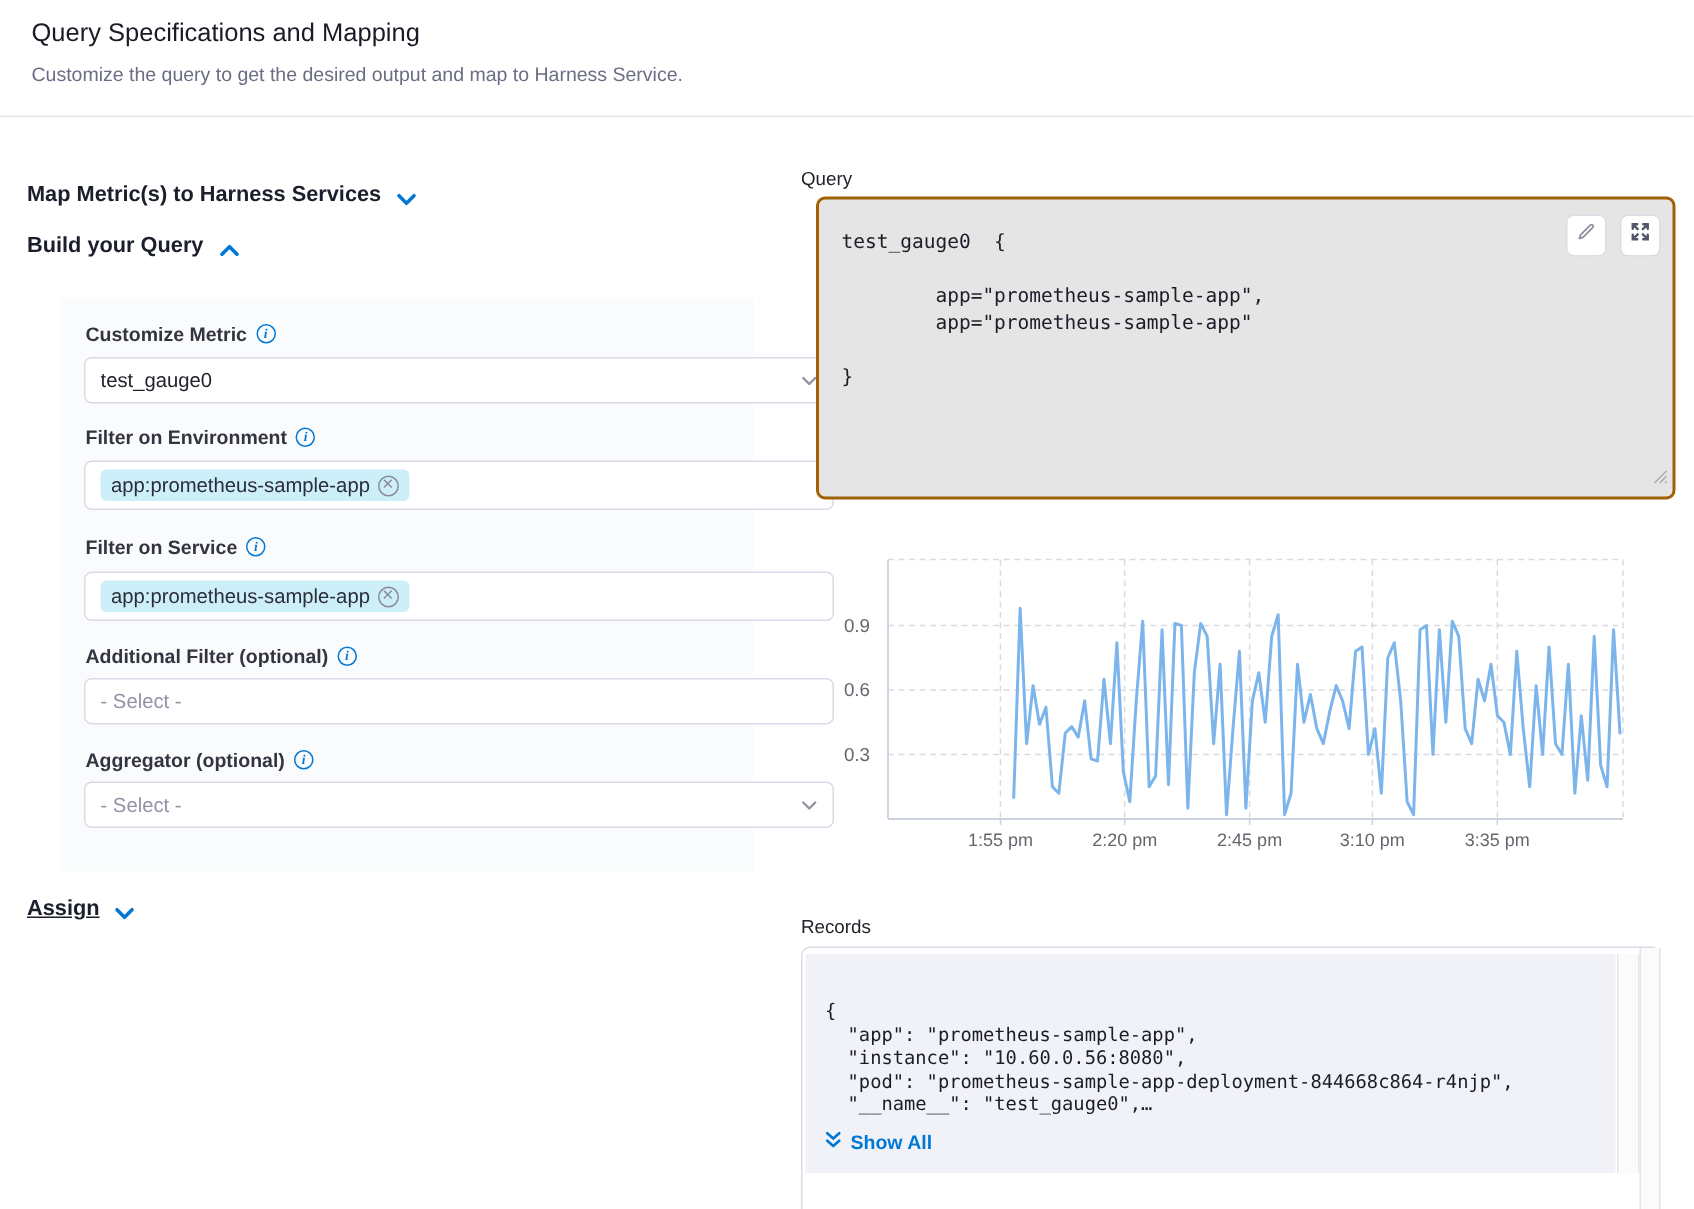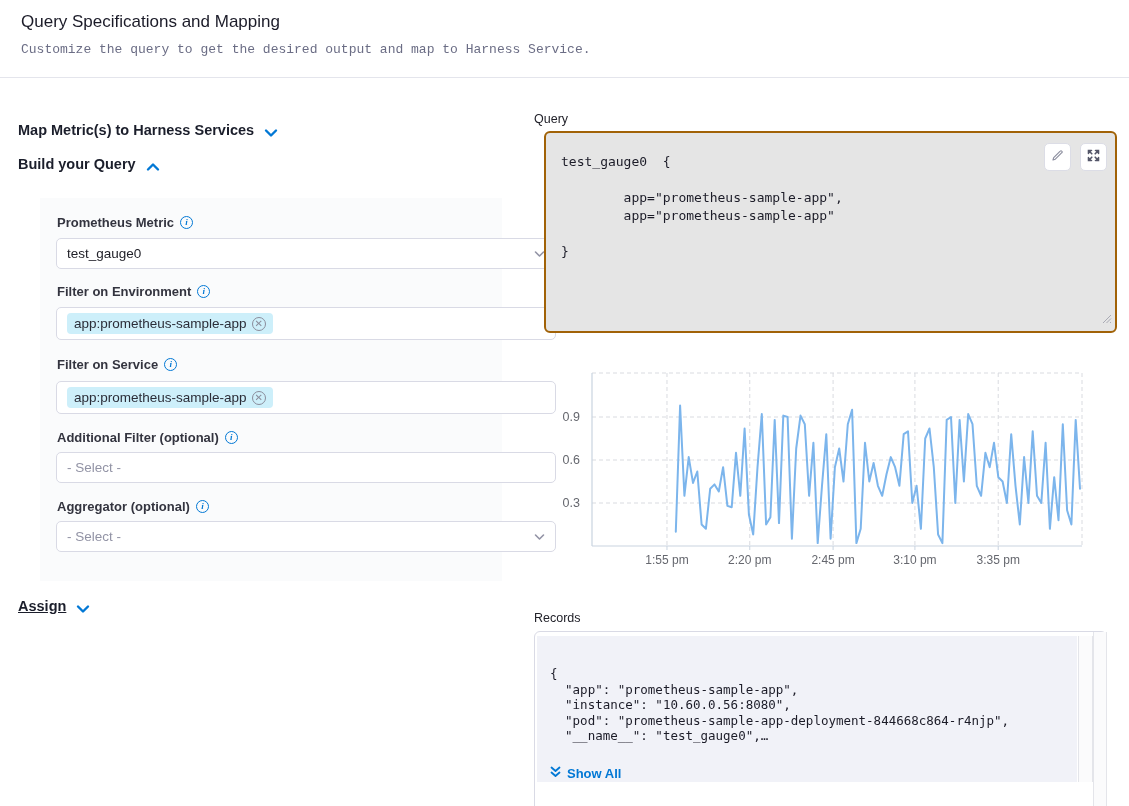--- a/index.html
+++ b/index.html
@@ -2,21 +2,21 @@
 <html><head>
 <meta charset="utf-8">
 <style>
   * { margin:0; padding:0; box-sizing:border-box; }
   html,body { width:1129px; height:806px; background:#fff; overflow:hidden;
     font-family:"Liberation Sans", sans-serif; color:#22222a; }
   .abs { position:absolute; }
 
   
   .page-title { left:21px; top:12px; font-size:17px; font-weight:400; color:#1b1b28; }
-  .page-subtitle { left:21px; top:42px; font-size:13px; color:#6b6d85;font-family:Liberation Mono, monospace; }
+  .page-subtitle { left:21px; top:42px; font-size:13px; color:#6b6d85; }
   .header-divider { left:0; top:77px; width:1129px; height:1px; background:#e4e5ec; }
 
   
   .section-header { display:flex; align-items:flex-end; gap:10px; cursor:pointer;
     font-size:14.5px; font-weight:700; color:#1b1e2b; }
   .chev svg { display:block; }
 
   
   .form-panel { left:40px; top:198px; width:462px; height:383px; background:#fafbfc; }
   .field-label { display:flex; align-items:center; gap:6px; font-size:13px;
@@ -46,21 +46,21 @@
 
   
   .records-box { left:534px; top:631px; width:573px; height:200px; background:#fff;
     border:1px solid #d9dae5; border-radius:6px 6px 0 0; }
   .records-panel { position:absolute; left:2px; top:4px; width:540px; height:146px;
     background:#f1f2f8; }
   .records-code { position:absolute; left:13px; top:30px;
     font-family:"DejaVu Sans Mono", monospace; font-size:12.5px; line-height:15.5px;
     color:#1c1c28; white-space:pre; }
   .show-all { position:absolute; left:13px; top:118px; display:flex; align-items:flex-start;
-    gap:6px; color:#0278d5; font-size:13px; font-weight:600; cursor:pointer;margin-top:12px; }
+    gap:6px; color:#0278d5; font-size:13px; font-weight:600; cursor:pointer; }
   .scrollbar { position:absolute; background:#fbfbfc; border-left:1px solid #e4e5ea;
     border-right:1px solid #e4e5ea; }
 
   .chart-wrap { left:534px; top:368px; width:556px; height:206px; }
 </style>
 </head>
 <body>
 
 <div class="abs page-title">Query Specifications and Mapping</div>
 <div class="abs page-subtitle">Customize the query to get the desired output and map to Harness Service.</div>
@@ -80,21 +80,21 @@
   <span class="chev">
     <svg width="14" height="10" viewBox="0 0 14 10">
         <polyline points="2,7.5 7,2.5 12,7.5" fill="none" stroke="#0278d5" stroke-width="2.4" stroke-linecap="round" stroke-linejoin="round"></polyline>
       </svg>
   </span>
 </div>
 
 <div class="abs form-panel"></div>
 
 <div class="abs field-label" style="left:57px; top:215px;">
-  <span>Prometheus Metric</span>
+  <span>Customize Metric</span>
   <span class="info-icon">i</span>
 </div>
 <div class="abs input-box" style="top:238px; height:31px;">
   <span>test_gauge0</span>
   <span class="input-chevron">
     <svg width="11" height="8" viewBox="0 0 11 8">
         <polyline points="1.5,2 5.5,6 9.5,2" fill="none" stroke="#9293a5" stroke-width="1.6" stroke-linecap="round" stroke-linejoin="round"></polyline>
       </svg>
   </span>
 </div>

